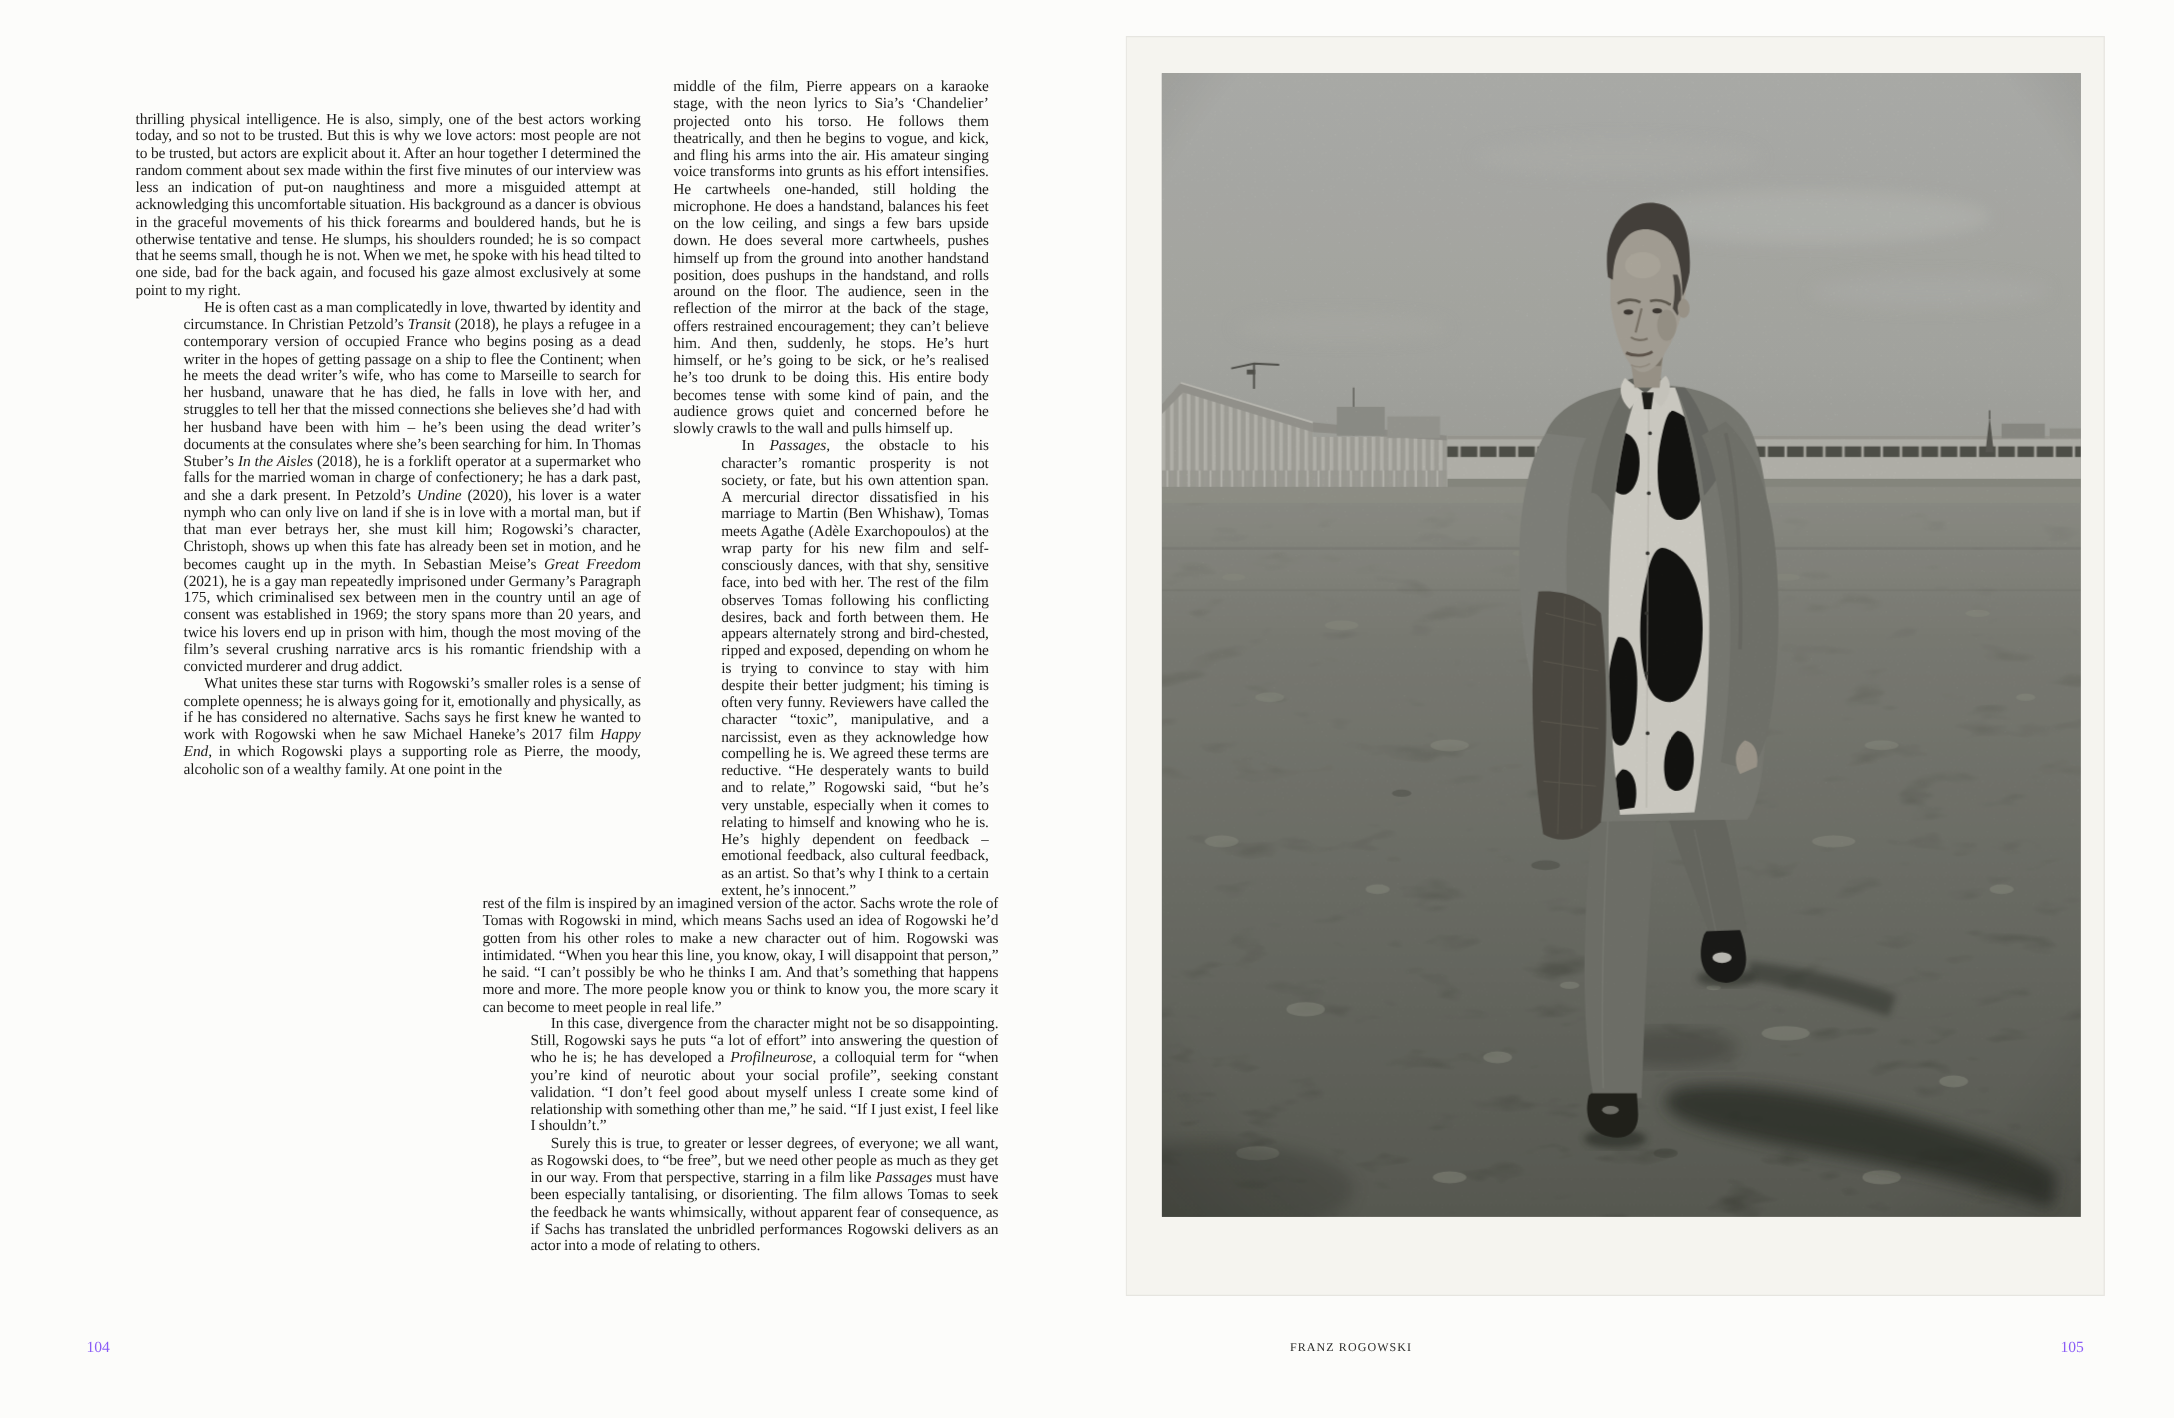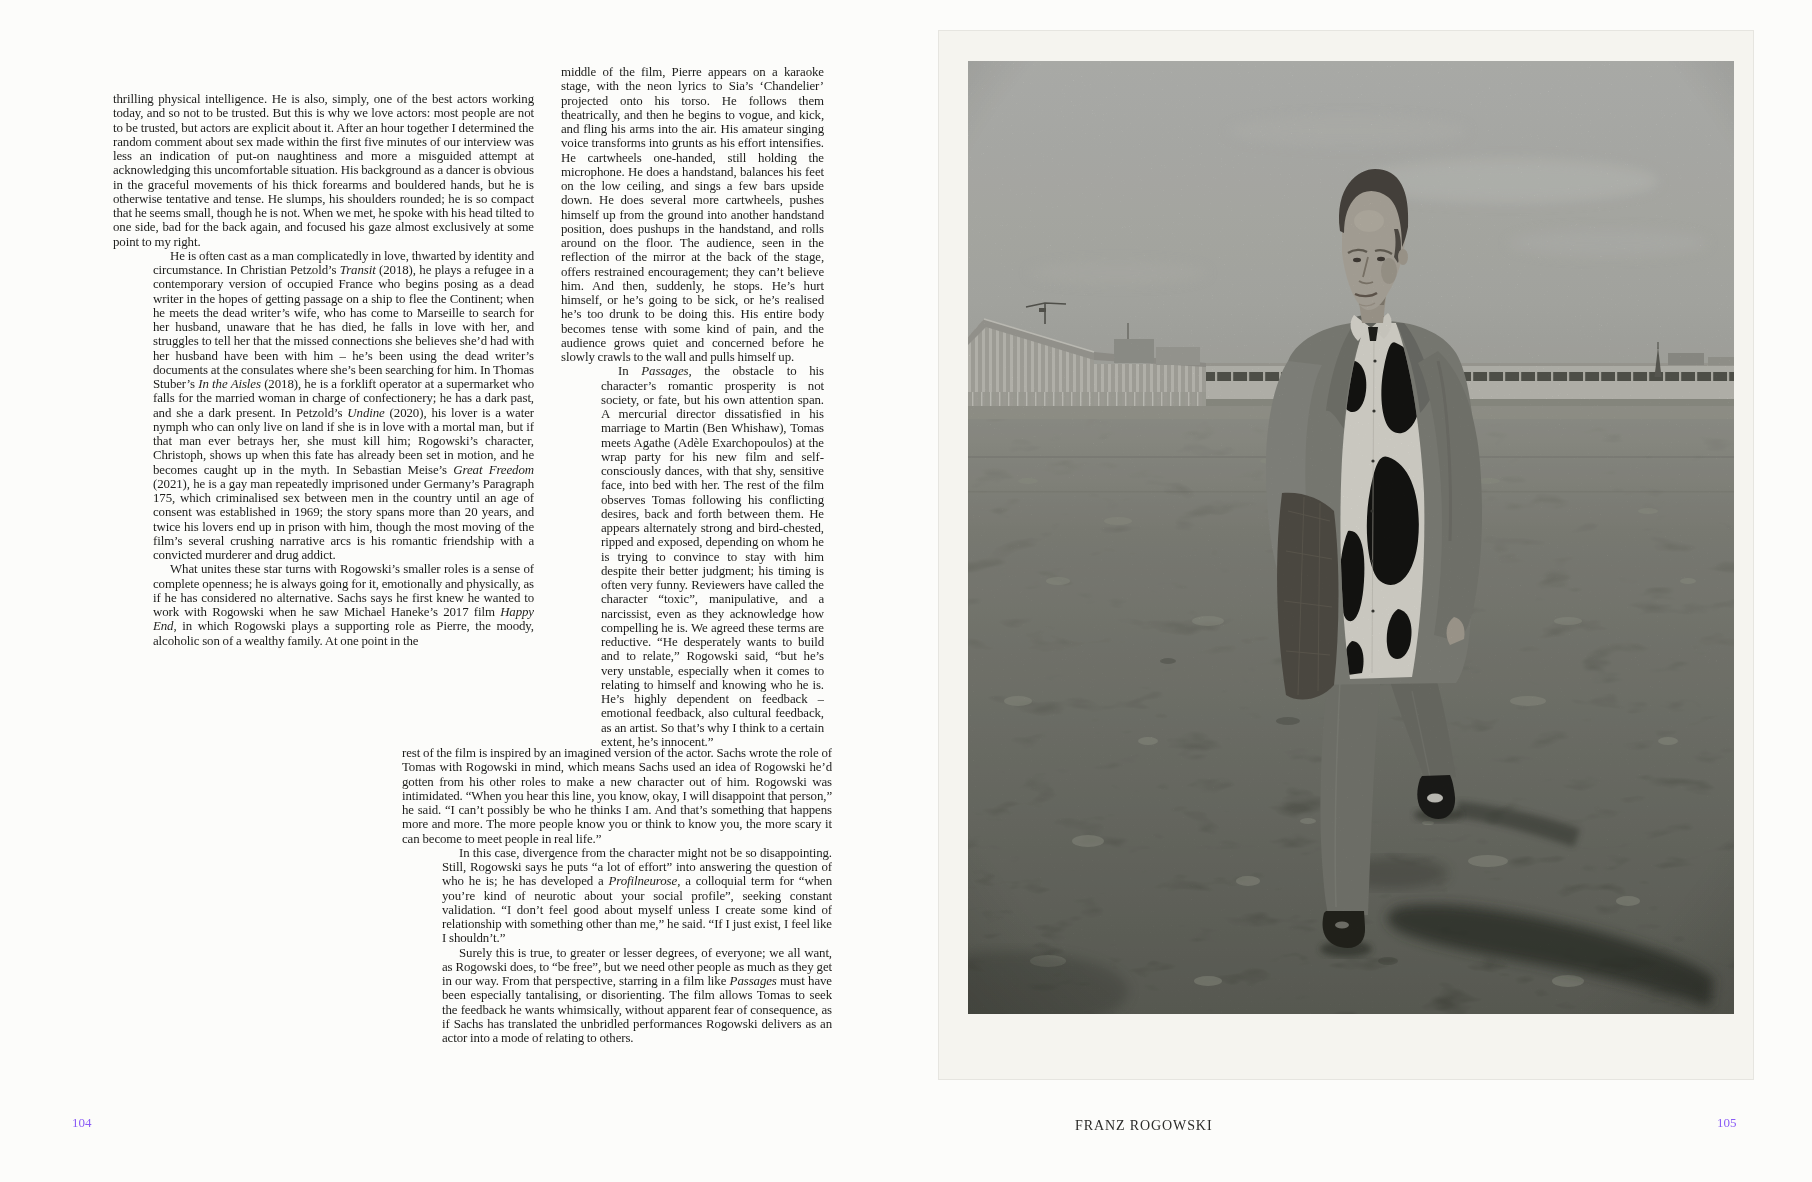--- a/index.html
+++ b/index.html
@@ -24,21 +24,21 @@
   .pq-line:nth-child(1){padding-left:16px;}
   .pq-line:nth-child(2){padding-left:23px;}
   .pq-line:nth-child(3){padding-left:16px;}
   .pq-line:nth-child(4){padding-left:50px;margin-top:18px;}
   .pq-line:nth-child(5){padding-left:0;}
 
   
   .folio{position:absolute;font-size:13px;color:#8b5cf6;}
   #folio-left{left:72px;top:1115px;}
   #folio-right{left:1717px;top:1115px;}
-  #running-title{position:absolute;left:1075px;top:1118px;font-size:14px;
+  #running-title{position:absolute;left:1075px;top:1118px;font-size:10px;
                  letter-spacing:0.9px;color:#2b2b29;}
 
   
   .photo-print{position:absolute;left:938px;top:30px;width:816px;height:1050px;
                background:#f5f4ef;box-shadow:inset 0 0 0 1px #e6e5e0;}
   .photo-img{position:absolute;left:30px;top:31px;width:766px;height:953px;
              background:#b9bab4;overflow:hidden;}
   .photo-img svg{display:block;}
 </style>
 </head>

